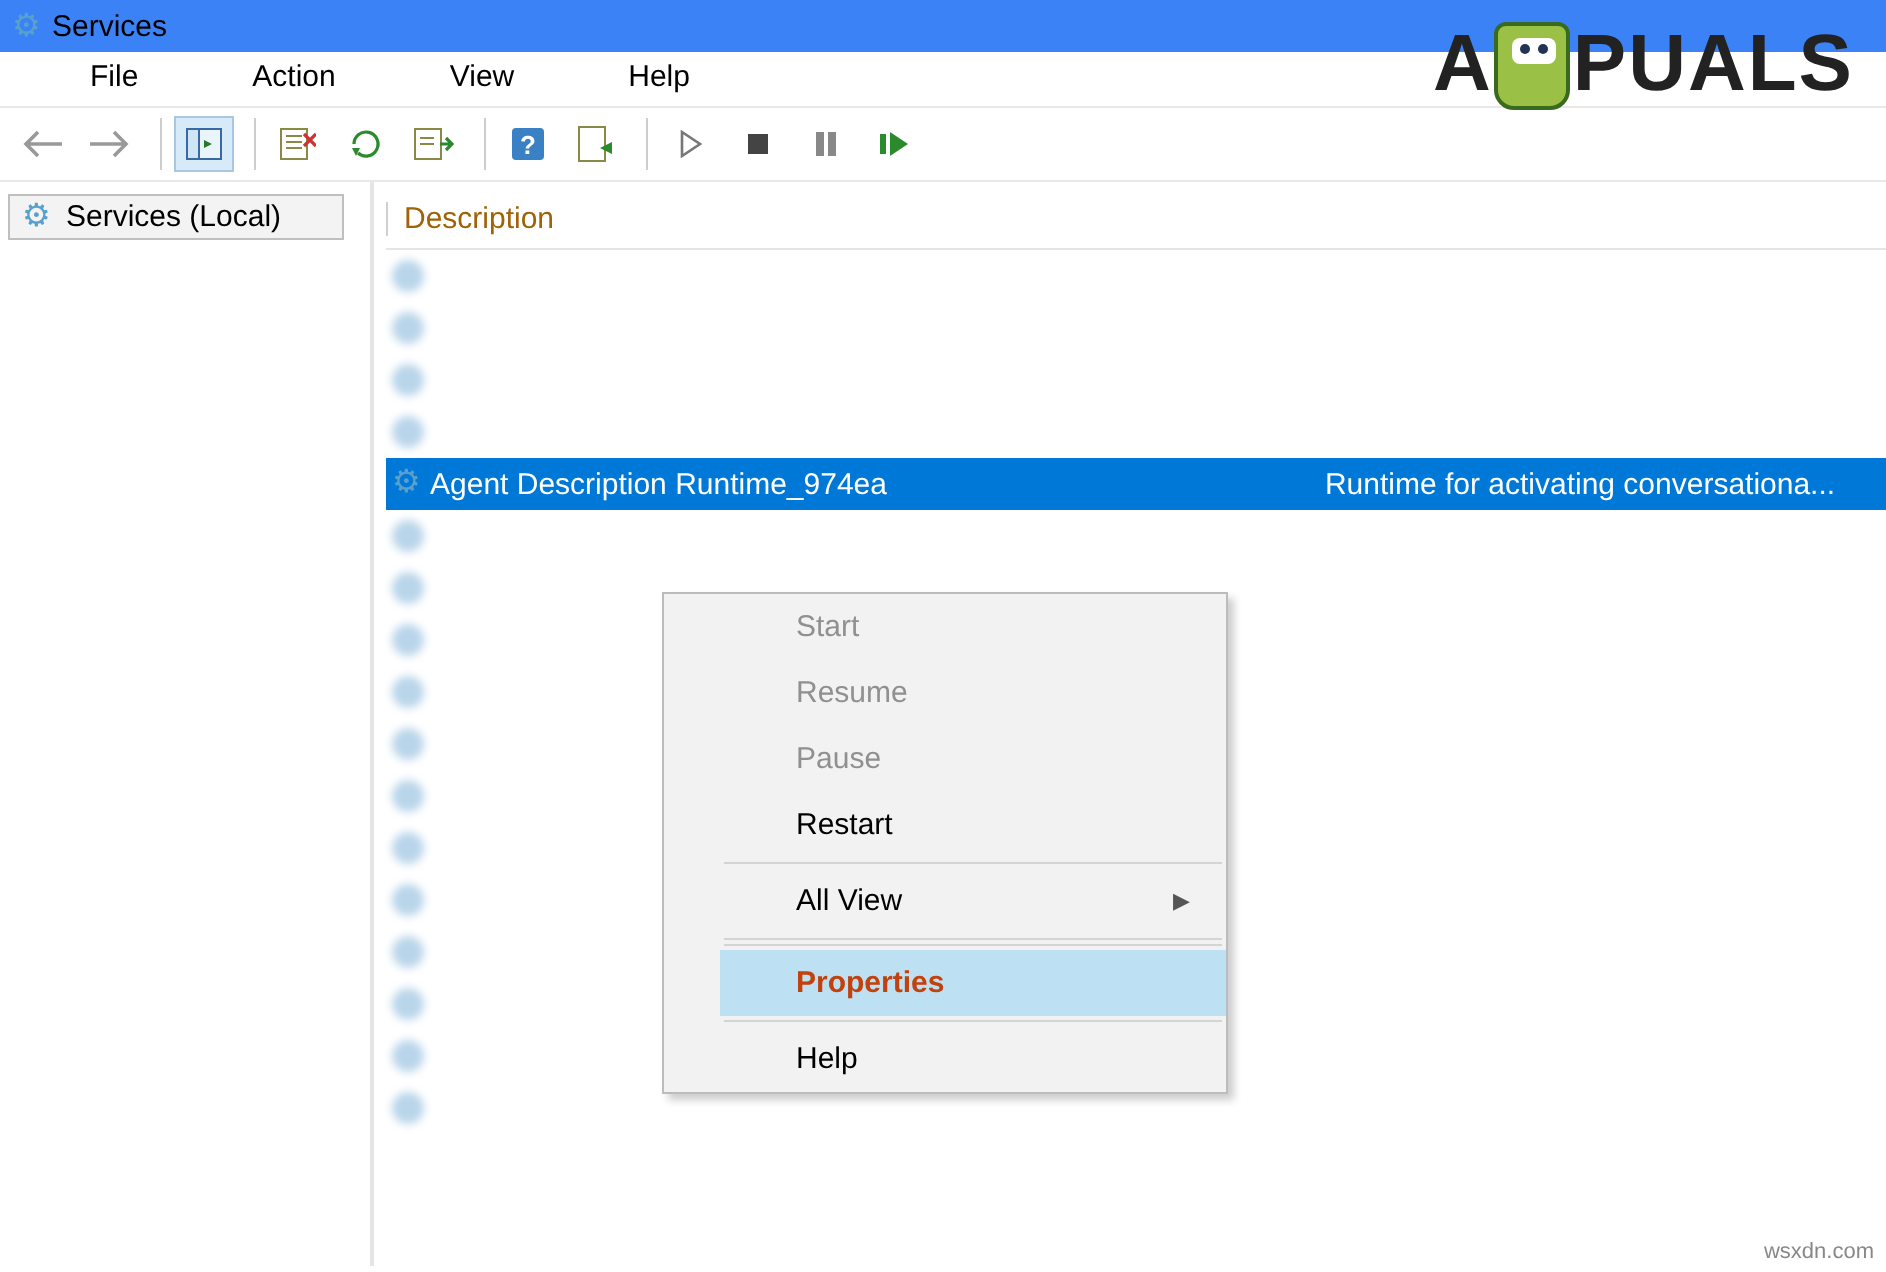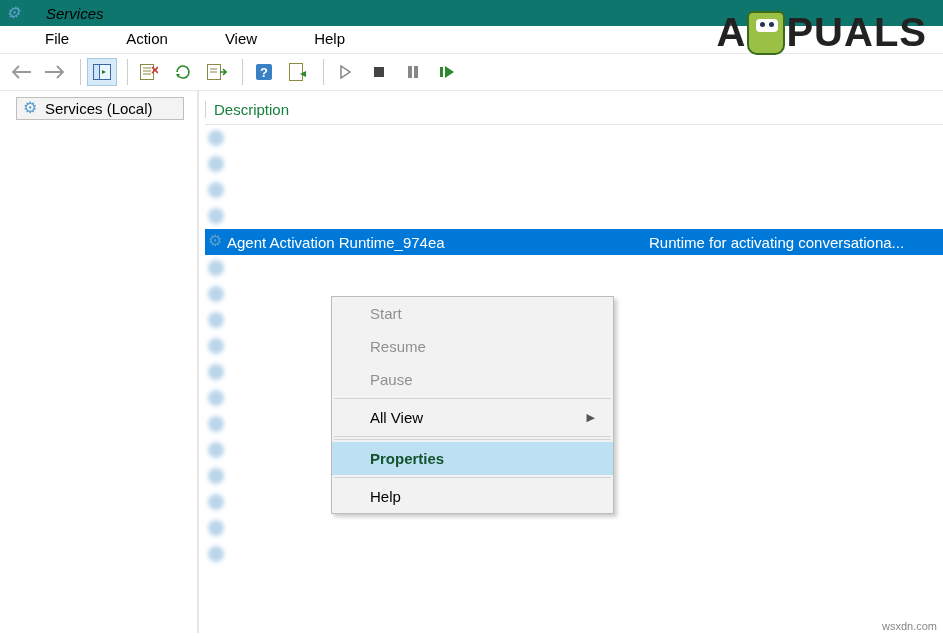--- a/index.html
+++ b/index.html
@@ -1,55 +1,55 @@
 <!DOCTYPE html>
 <html><head>
   <meta charset="utf-8">
   <style>
     * { box-sizing: border-box; margin: 0; padding: 0; font-family: "Segoe UI", Tahoma, sans-serif; }
     body { width: 943px; height: 636px; background: #fff; overflow: hidden; position: relative; font-size: 15px; }
 
-    .titlebar { display: flex; align-items: center; gap: 24px; padding: 3px 6px 2px; height: 26px; background: #0f766e; font-style: italic; }
+    .titlebar { display: flex; align-items: center; gap: 4px; padding: 3px 6px 2px; height: 26px; background: #3b82f6; }
     .gear-icon { width: 16px; height: 16px; display: inline-block; position: relative; }
     .gear-icon::before { content: "⚙"; font-size: 16px; color: #5aa0cc; position: absolute; top: -3px; left: 0; }
     .titlebar .title { font-size: 15px; }
 
     .menubar { display: flex; gap: 22px; padding: 4px 10px 6px; }
     .menubar .item { font-size: 15px; cursor: default; margin-left: 35px; }
 
     .toolbar { display: flex; align-items: center; gap: 0; padding: 3px 6px; border-top: 1px solid #e8e8e8; border-bottom: 1px solid #e8e8e8; height: 38px; }
     .toolbar .btn { width: 30px; height: 28px; display: flex; align-items: center; justify-content: center; margin-right: 4px; border: 1px solid transparent; }
     .toolbar .btn.active { background: #d6eaf8; border: 1px solid #a7c7e3; }
     .toolbar .sep { width: 1px; height: 26px; background: #cdcdcd; margin: 0 6px; }
     .toolbar svg { display: block; }
 
     .workspace { display: flex; height: calc(636px - 26px - 30px - 38px); position: relative; }
-    .tree-pane { width: 186px; background: #fff; padding: 6px 0 0 4px; border-right: 1px solid #e5e5e5; margin-left: 12px; }
+    .tree-pane { width: 186px; background: #fff; padding: 6px 0 0 4px; border-right: 1px solid #e5e5e5; }
     .tree-item { display: flex; align-items: center; gap: 6px; padding: 2px 6px; border: 1px solid #bfbfbf; background: #f3f3f3; width: 168px; }
     .tree-item .gear-icon { }
     .tree-item span { font-size: 15px; }
 
     .list-pane { flex: 1; border-left: 1px solid #e5e5e5; position: relative; padding: 6px 0 0 6px; background: #fff; }
     .list-header { display: flex; border-bottom: 1px solid #e5e5e5; padding: 4px 0 6px; position: relative; }
     .col-name { width: 436px; padding-left: 6px; font-size: 15px; color: #222; }
-    .col-desc { padding-left: 8px; font-size: 15px; color: #15803d; border-left: 1px solid #d0d0d0; }
+    .col-desc { padding-left: 8px; font-size: 15px; color: #a16207; border-left: 1px solid #d0d0d0; }
 
     .service-row { display: flex; align-items: center; height: 26px; }
     .service-row .svc-icon { width: 22px; display: flex; justify-content: center; }
     .service-row .svc-name { width: 414px; white-space: nowrap; overflow: hidden; }
-    .service-row .svc-desc { flex: 1; white-space: nowrap; overflow: hidden; padding-left: 8px; }
+    .service-row .svc-desc { flex: 1; white-space: nowrap; overflow: hidden; padding-left: 8px; text-align: center; }
     .service-row.selected { background: #0078d7; color: #fff; }
 
     .blur-bar { background: #e8e8e8; height: 13px; border-radius: 8px; filter: blur(3px); }
     .blur-bar.gear { height: 16px; width: 16px; border-radius: 50%; background: #b9d5ea; filter: blur(2px); margin: 0 auto; }
 
-    .context-menu { position: absolute; left: 331px; top: 296px; width: 283px; background: #f2f2f2; border: 1px solid #bcbcbc; box-shadow: 3px 3px 4px rgba(0,0,0,0.2); z-index: 50; }
+    .context-menu { position: absolute; left: 331px; top: 296px; width: 283px; background: #f2f2f2; border: 1px solid #bcbcbc; box-shadow: 3px 3px 4px rgba(0,0,0,0.2); z-index: 50; padding-left: 28px; }
     .context-menu .cm-item { display: flex; align-items: center; justify-content: space-between; padding: 0 18px 0 38px; height: 33px; font-size: 15px; color: #909090; cursor: default; }
     .context-menu .cm-item.enabled { color: #000; }
-    .context-menu .cm-item.highlight { background: #bde0f2; color: #14532d; }
+    .context-menu .cm-item.highlight { background: #bde0f2; color: #c2410c; }
     .context-menu .cm-sep { height: 1px; background: #d4d4d4; margin: 2px 2px; }
     .context-menu .arrow { font-size: 11px; color: #555; }
 
     .watermark { position: absolute; top: 10px; right: 16px; display: flex; align-items: center; gap: 0; z-index: 60; }
     .watermark .m-letter { font-size: 40px; font-weight: 700; letter-spacing: 1px; color: #222; }
     .watermark .mascot { width: 38px; height: 44px; background: #9ac045; border: 2px solid #3a6b1d; border-radius: 6px 6px 10px 10px; display: inline-block; margin: 0 1px; position: relative; }
     .watermark .mascot::before { content: ""; position: absolute; top: 6px; left: 7px; width: 22px; height: 13px; background: #fff; border-radius: 4px; }
     .watermark .mascot::after { content: ""; position: absolute; top: 9px; left: 11px; width: 5px; height: 5px; background: #235; border-radius: 50%; box-shadow: 9px 0 0 #235; }
     .wsx { position: absolute; bottom: 4px; right: 6px; font-size: 11px; color: #888; z-index: 60; }
   </style>
@@ -195,21 +195,21 @@
           <span class="blur-bar gear"></span>
         </span>
         <span class="svc-name"><span class="blur-bar" style="width:300px"></span></span>
         <span class="svc-desc"><span class="blur-bar" style="width:290px"></span></span>
       </div>
 
     <div class="service-row selected">
       <span class="svc-icon">
           <span class="gear-icon" style="filter:none"></span>
         </span>
-      <span class="svc-name">Agent Activation Runtime_974ea</span>
+      <span class="svc-name">Agent Description Runtime_974ea</span>
       <span class="svc-desc">Runtime for activating conversationa...</span>
     </div>
 
     <div class="service-row">
         <span class="svc-icon">
           <span class="blur-bar gear"></span>
         </span>
         <span class="svc-name"><span class="blur-bar" style="width:175px"></span></span>
         <span class="svc-desc"><span class="blur-bar" style="width:280px"></span></span>
       </div>
@@ -290,20 +290,21 @@
         <span class="svc-name"><span class="blur-bar" style="width:300px"></span></span>
         <span class="svc-desc"><span class="blur-bar" style="width:280px"></span></span>
       </div>
   </div>
 </div>
 
 <div class="context-menu">
   <div class="cm-item">Start</div>
   <div class="cm-item">Resume</div>
   <div class="cm-item">Pause</div>
+  <div class="cm-item enabled">Restart</div>
   <div class="cm-sep"></div>
   <div class="cm-item enabled">
     <span>All View</span>
     <span class="arrow">▶</span>
   </div>
   <div class="cm-sep"></div>
   <div class="cm-sep"></div>
   <div class="cm-item enabled highlight">
       <b>Properties</b>
     </div>

